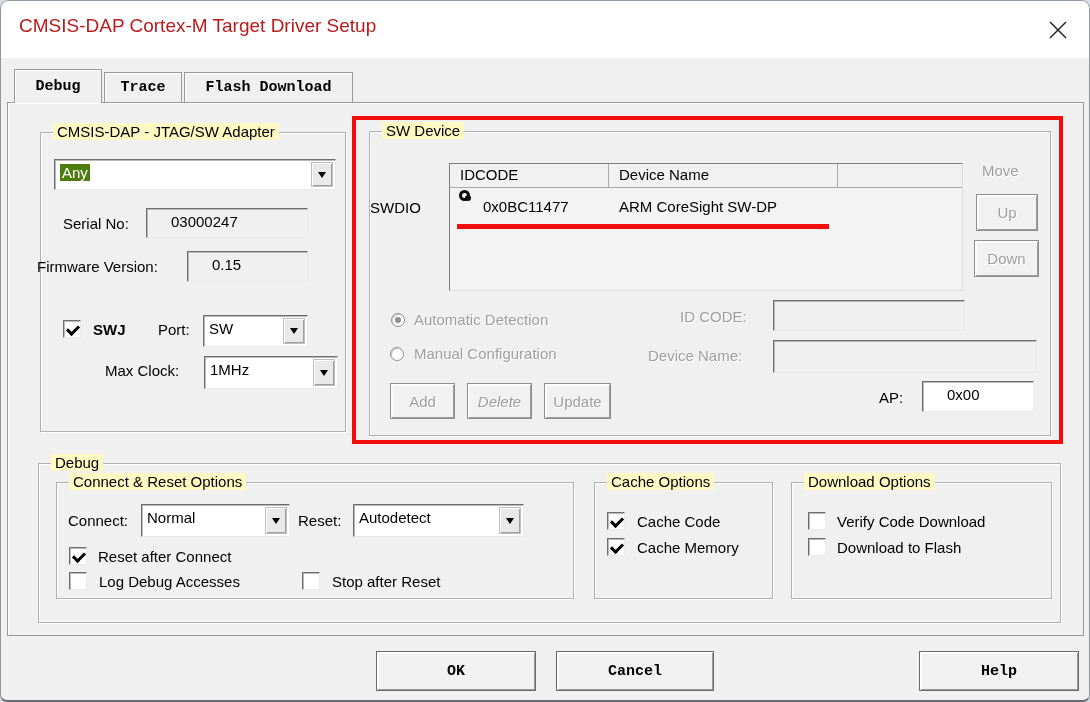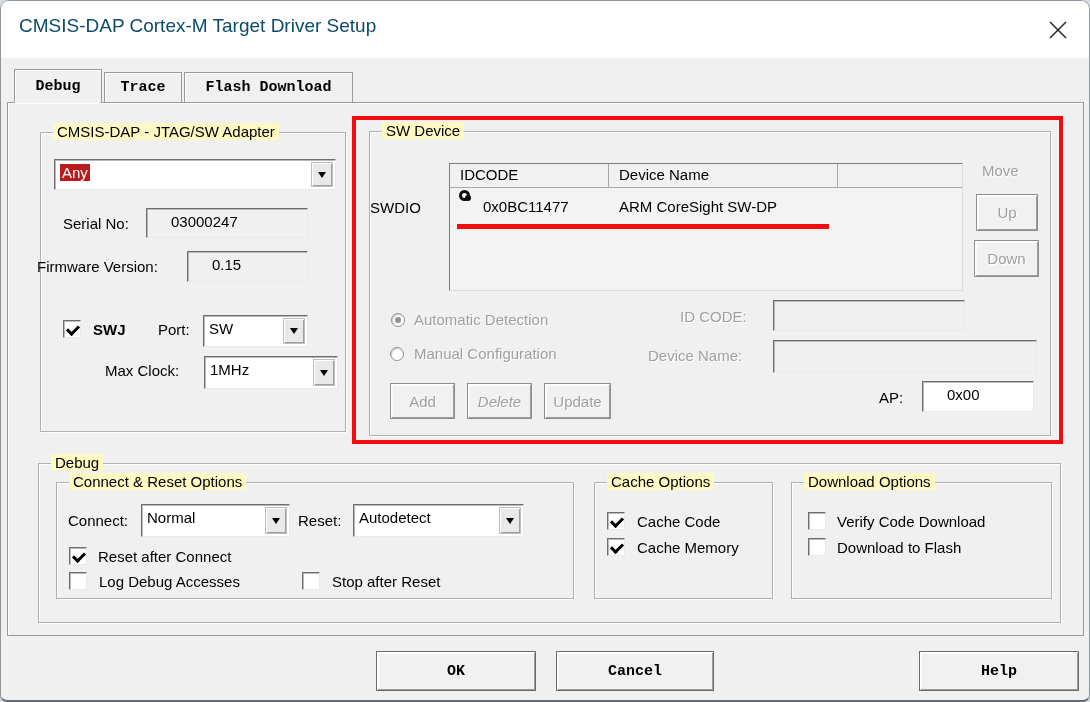--- a/index.html
+++ b/index.html
@@ -4,39 +4,39 @@
 <style>
   html,body{margin:0;padding:0;background:#d7dbe2;}
   *{box-sizing:border-box;}
   .window{
     position:relative;width:1090px;height:702px;background:#f0f0f0;
     font-family:"Liberation Sans",sans-serif;color:#000;
     border:1px solid #8f969e;border-bottom:2px solid #646c78;
     border-radius:9px 9px 7px 7px;overflow:hidden;
   }
   .titlebar{position:absolute;left:0;top:0;width:100%;height:57px;background:#ffffff;}
-  .title{position:absolute;left:18px;top:14px;font-size:19px;color:#0c4a6e;}
+  .title{position:absolute;left:18px;top:14px;font-size:19px;color:#b91c1c;}
   .close-btn{position:absolute;right:16px;top:14px;width:30px;height:30px;display:flex;align-items:center;justify-content:center;cursor:pointer;}
   .tab{position:absolute;background:#f0f0f0;border:1px solid #9a9a9a;border-bottom:none;
        box-shadow:inset 1px 1px 0 #ffffff;display:flex;align-items:center;justify-content:center;
        font-family:"Liberation Mono",monospace;font-weight:bold;font-size:15px;}
   .tab.active{z-index:5;}
   .panel{position:absolute;left:6px;top:101px;width:1077px;height:534px;background:#f0f0f0;
        border:1px solid #9a9a9a;box-shadow:inset 1px 1px 0 #fdfdfd;}
   .grp{position:absolute;border:1px solid #b0b0b0;box-shadow:inset 1px 1px 0 rgba(255,255,255,.85),1px 1px 0 rgba(255,255,255,.85);}
   .grp-title{position:absolute;top:-10px;left:12px;background:#fef9c3;padding:0 4px;font-size:15px;white-space:nowrap;}
   .lbl{position:absolute;font-size:15px;white-space:nowrap;}
   .dis{color:#9f9f9f;text-shadow:1px 1px 0 #ffffff;}
   .sunken{position:absolute;background:#f0f0f0;border:1px solid;border-color:#6e6e6e #e9e9e9 #e9e9e9 #6e6e6e;
        box-shadow:inset 1px 1px 0 #b9b9b9;font-size:15px;padding:4px 24px;overflow:hidden;white-space:nowrap;}
   .sunken.white{background:#ffffff;}
   .combo{position:absolute;background:#ffffff;border:1px solid;border-color:#6e6e6e #e9e9e9 #e9e9e9 #6e6e6e;
        box-shadow:inset 1px 1px 0 #b9b9b9;font-size:15px;}
   .combo .val{position:absolute;left:5px;top:4px;white-space:nowrap;}
-  .combo .val.sel{background:#b91c1c;color:#fff;padding:0 2px;}
+  .combo .val.sel{background:#4d7c0f;color:#fff;padding:0 2px;}
   .drop{position:absolute;right:2px;top:2px;bottom:2px;width:22px;background:#e9e9e9;
        border:1px solid #bdbdbd;box-shadow:inset 1px 1px 0 #fff,inset -1px -1px 0 #9e9e9e;
        display:flex;align-items:center;justify-content:center;}
   .tri{width:0;height:0;border-left:4px solid transparent;border-right:4px solid transparent;border-top:6px solid #000;}
   .btn{position:absolute;background:#f1f1f1;border:1px solid #6a6a6a;
        box-shadow:inset 1px 1px 0 #ffffff,inset -1px -1px 0 #9c9c9c,inset 2px 2px 0 rgba(255,255,255,.7);
        display:flex;align-items:center;justify-content:center;font-size:15px;cursor:pointer;}
   .btn.mono{font-family:"Liberation Mono",monospace;font-weight:bold;}
   .btn.disabled{border-color:#8e8e8e;color:#9f9f9f;text-shadow:1px 1px 0 #fff;cursor:default;}
   .cb{position:absolute;width:18px;height:18px;background:#fff;border:1px solid;

